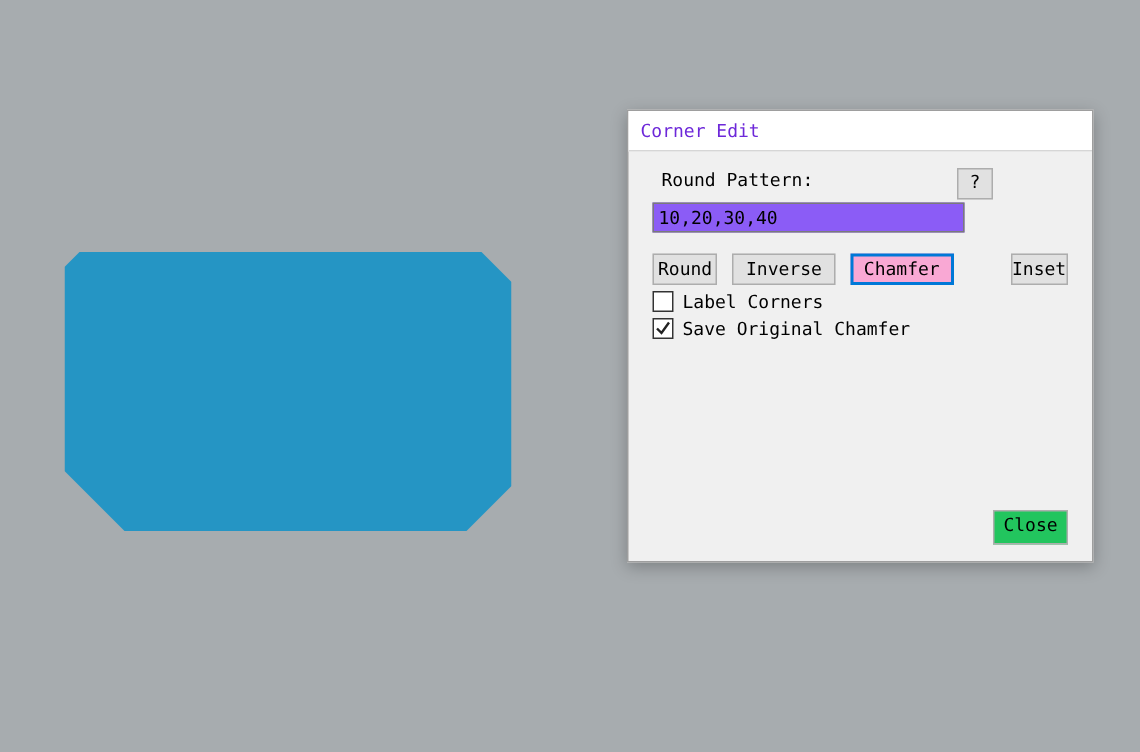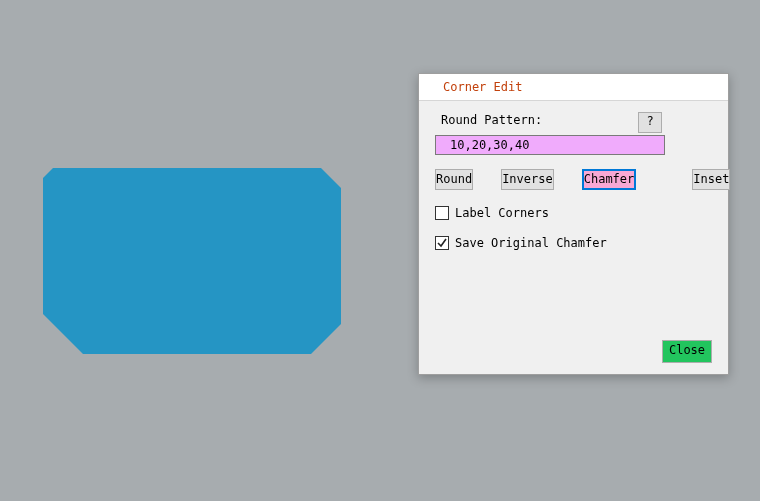--- a/index.html
+++ b/index.html
@@ -1,36 +1,36 @@
 <!DOCTYPE html>
 <html><head>
 <meta charset="utf-8">
 <style>
   html,body{margin:0;padding:0;width:760px;height:501px;background:#a7acaf;font-family:"SimSun","NSimSun","MS Song",monospace;font-size:12px;color:#000;overflow:hidden;}
   .canvas{position:absolute;left:0;top:0;width:760px;height:501px;}
   .shape{position:absolute;left:43px;top:168px;}
   .dialog{position:absolute;left:418px;top:73px;width:309px;height:300px;background:#f0f0f0;border:1px solid #9e9e9e;box-shadow:0 3px 10px rgba(0,0,0,0.25);}
-  .titlebar{height:26px;line-height:26px;background:#fff;border-bottom:1px solid #d6d6d6;padding-left:24px;color:#c2410c;font-family:"SimSun",monospace;}
+  .titlebar{height:26px;line-height:26px;background:#fff;border-bottom:1px solid #d6d6d6;padding-left:8px;color:#6d28d9;font-family:"SimSun",monospace;}
   .body{padding:12px 16px 10px 16px;position:relative;height:calc(100% - 26px);box-sizing:border-box;}
   .row{margin-bottom:6px;}
   .label{display:inline-block;margin:0 0 2px 6px;}
   .help-btn{position:absolute;right:66px;top:11px;width:22px;height:19px;background:#e1e1e1;border:1px solid #adadad;text-align:center;line-height:17px;cursor:pointer;}
-  .input{width:200px;height:18px;border:1px solid #7a7a7a;background:#f0abfc;padding:0 14px;font-family:inherit;font-size:12px;box-sizing:content-box;display:block;}
-  .btn-row{margin-top:14px;display:flex;gap:28px;}
+  .input{width:200px;height:18px;border:1px solid #7a7a7a;background:#8b5cf6;padding:0 3px;font-family:inherit;font-size:12px;box-sizing:content-box;display:block;}
+  .btn-row{margin-top:14px;display:flex;gap:10px;}
   .btn{height:21px;line-height:19px;background:#e1e1e1;border:1px solid #adadad;text-align:center;cursor:pointer;box-sizing:border-box;padding:0;}
   .btn.round{width:52px;}
   .btn.inverse{width:82px;}
   .btn.chamfer{width:82px;border:2px solid #0078d7;background:#f9a8d4;line-height:17px;}
   .btn.inset{width:46px;margin-left:28px;}
   .fs{margin-top:18px;border:1px solid #c9c9c9;padding:8px 10px 8px 10px;width:138px;position:relative;}
   .fs-legend{position:absolute;top:-8px;left:7px;background:#f0f0f0;padding:0 3px;}
   .radio-row{display:flex;align-items:center;gap:8px;}
   .radio{width:12px;height:12px;border:1px solid #333;border-radius:50%;display:inline-block;position:relative;background:#fff;cursor:pointer;}
   .radio.checked::after{content:"";position:absolute;left:3px;top:3px;width:6px;height:6px;background:#333;border-radius:50%;}
-  .check-row{margin-top:16px;display:flex;align-items:center;gap:6px;}
+  .check-row{margin-top:4px;display:flex;align-items:center;gap:6px;}
   .check{width:12px;height:12px;border:1px solid #333;background:#fff;display:inline-block;position:relative;cursor:pointer;}
   .check.checked::after{content:"";position:absolute;left:1px;top:-2px;font-size:12px;}
   .check.checked svg{position:absolute;left:0;top:0;}
   .close-btn{position:absolute;right:16px;bottom:12px;width:48px;height:21px;background:#22c55e;border:1px solid #adadad;text-align:center;line-height:19px;cursor:pointer;}
 </style>
 </head>
 <body>
 
 <div class="canvas">
   <svg class="shape" width="298" height="186">

